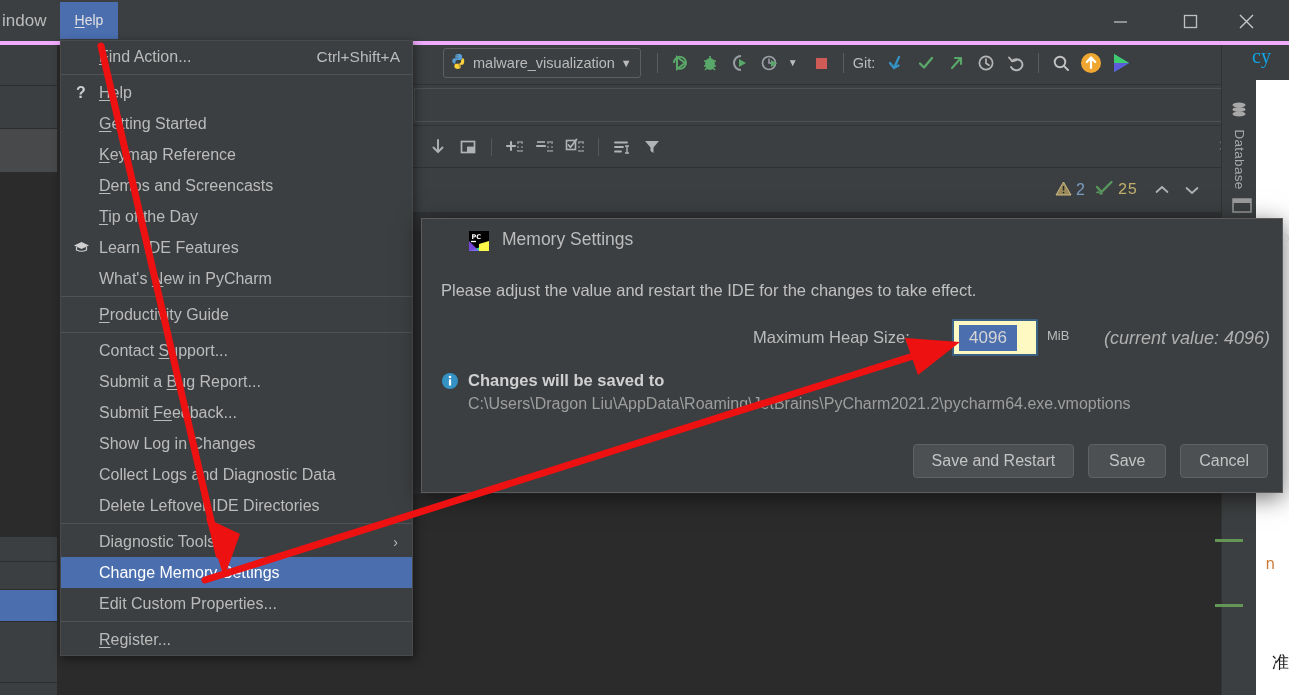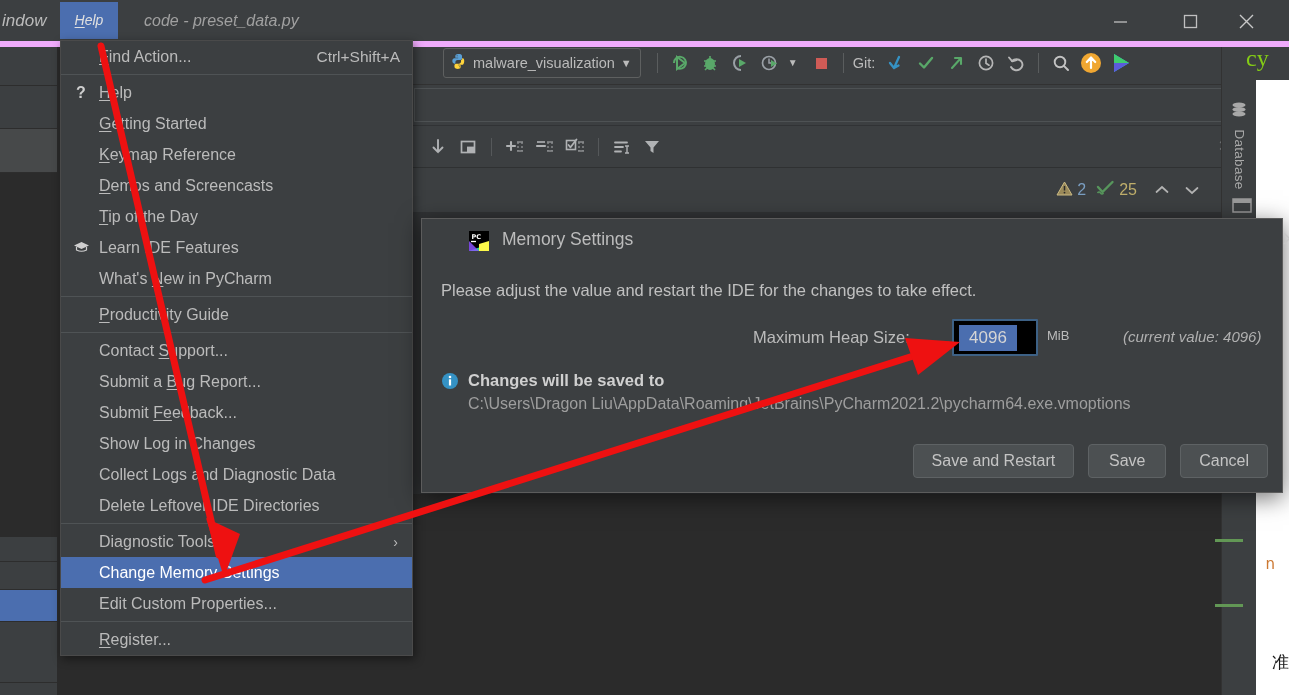--- a/index.html
+++ b/index.html
@@ -16,22 +16,21 @@
     font-family: "Liberation Sans", sans-serif;
     -webkit-font-smoothing: antialiased;
   }
 
   
   .titlebar {
     position: absolute;
     left: 0; top: 0;
     width: 1289px; height: 41px;
     background: #3c3f41;
-    border-bottom: 6px solid #f0abfc;
-    font-style: italic;
+    border-bottom: 4px solid #f0abfc;
   }
   .menu-window {
     position: absolute;
     left: 0; top: 6px;
     width: 58px; height: 30px;
     color: #bbbbbb;
     font-size: 17px;
     line-height: 30px;
     text-align: left;
     padding-left: 2px;
@@ -200,21 +199,21 @@
   }
   .insp-group {
     position: absolute;
     right: 44px; top: 11px;
     display: flex;
     align-items: center;
     gap: 4px;
     font-size: 16px;
   }
   .insp-warn-num { color: #7a9ec2; }
-  .insp-ok-num { color: #bfae6b; }
+  .insp-ok-num { color: #bfae6b; font-family: Liberation Mono, monospace; }
   .chev {
     width: 26px; height: 22px;
     display: inline-flex;
     align-items: center;
     justify-content: center;
     color: #b3b3b3;
   }
 
   .panel-body {
     position: absolute;
@@ -271,25 +270,25 @@
     background: #ffffff;
   }
   .far-right-top {
     position: absolute;
     right: 0; top: 41px;
     width: 33px; height: 39px;
     background: #3c3f41;
   }
   .frp-text {
     position: absolute;
-    right: 10px; top: 45px;
+    right: 4px; top: 45px;
     width: 33px;
-    color: #84cc16;
+    color: #0ea5e9;
     font-family: "Liberation Serif", serif;
-    font-size: 24px;
+    font-size: 20px;
     white-space: nowrap;
     overflow: hidden;
   }
   .frp-orange {
     position: absolute;
     right: 14px; top: 555px;
     color: #cc7832;
     font-size: 15px;
     font-family: "DejaVu Sans", sans-serif;
   }
@@ -406,21 +405,21 @@
     position: absolute;
     left: 331px; top: 9px;
     color: #bbbbbb;
     font-size: 16.5px;
     white-space: nowrap;
   }
   .heap-input {
     position: absolute;
     left: 530px; top: 0px;
     width: 86px; height: 37px;
-    background: #000000;
+    background: #fef9c3;
     border: 2px solid #3d6185;
     box-sizing: border-box;
     border-radius: 1px;
   }
   .heap-input .sel-val {
     position: absolute;
     left: 5px; top: 4px;
     width: 58px; height: 26px;
     background: #4b6eaf;
     color: #d5d5d5;
@@ -431,24 +430,23 @@
   .heap-unit {
     position: absolute;
     left: 625px; top: 9px;
     color: #bbbbbb;
     font-size: 13px;
   }
   .heap-current {
     position: absolute;
     left: 682px; top: 9px;
     color: #b0b0b0;
-    font-size: 15px;
+    font-size: 18px;
     font-style: italic;
     white-space: nowrap;
-    margin-left: 19px;
   }
   .info-block {
     position: absolute;
     left: 19px; top: 152px;
   }
   .info-head {
     position: relative;
     padding-left: 27px;
     color: #d0d0d0;
     font-size: 16.5px;
@@ -737,21 +735,20 @@
 
   <div class="far-right-page"></div>
   <div class="far-right-top"></div>
   <div class="frp-text">cy</div>
   <div class="frp-orange">n</div>
   <div class="frp-cjk">准</div>
 
   <div class="titlebar">
     <div class="menu-window">indow</div>
     <div class="menu-help"><u>H</u>elp</div>
-    <div class="title-text">code - preset_data.py</div>
     <div class="winbtn min">
       <svg width="17" height="17" viewBox="0 0 17 17">
           <path d="M2 9 h13" stroke="#c0c0c0" stroke-width="1.3"></path>
         </svg>
     </div>
     <div class="winbtn max">
       <svg width="17" height="17" viewBox="0 0 17 17">
           <rect x="2.5" y="2.5" width="12" height="12" fill="none" stroke="#c0c0c0" stroke-width="1.3"></rect>
         </svg>
     </div>

